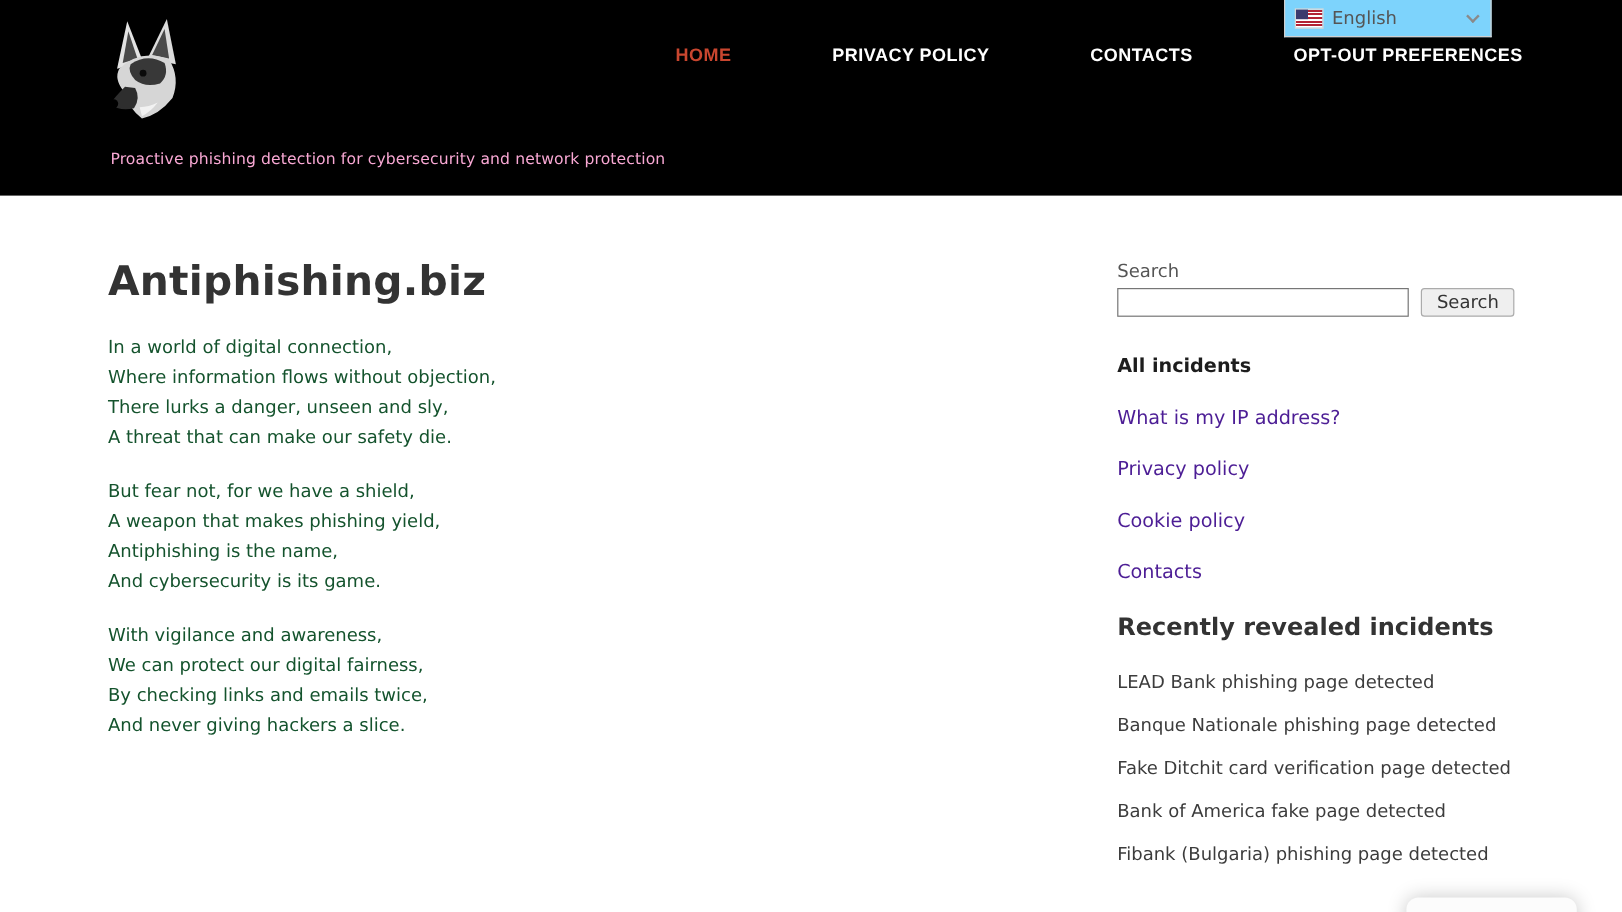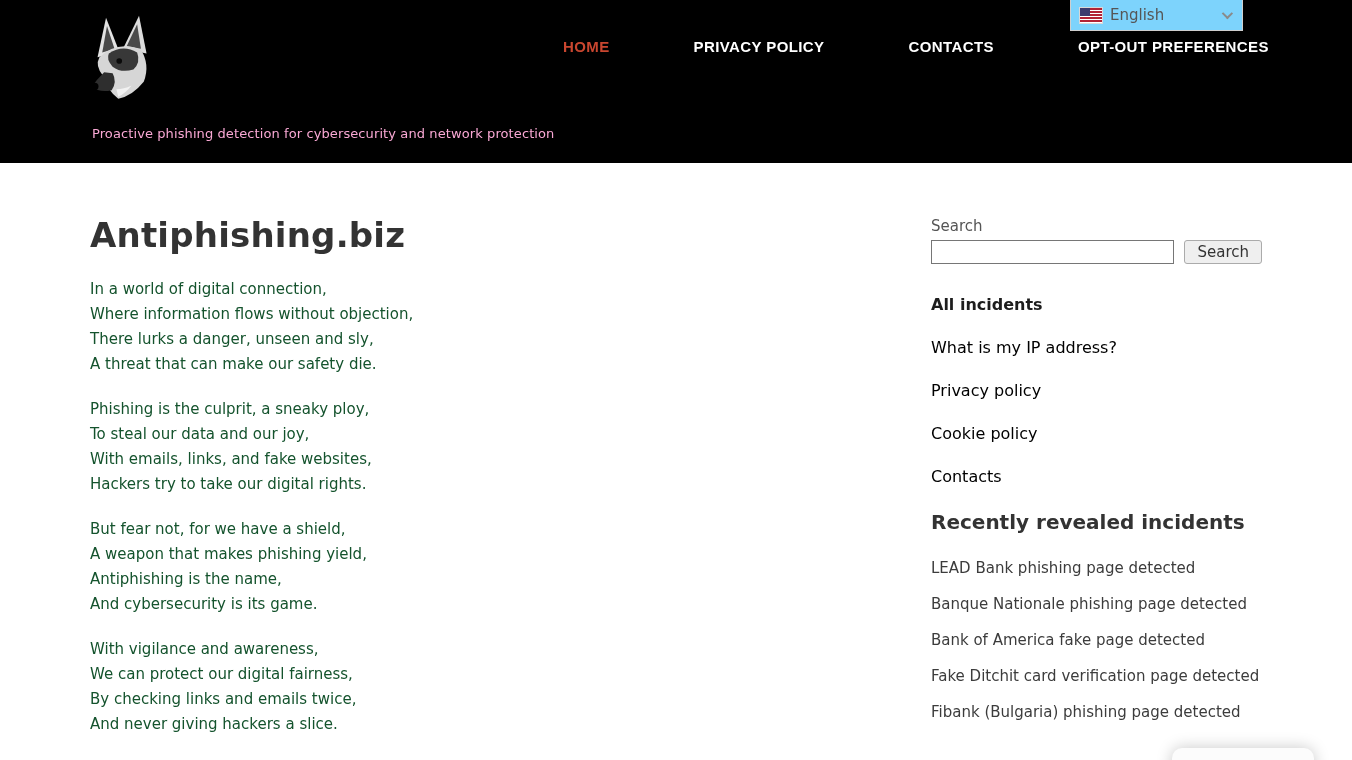--- a/index.html
+++ b/index.html
@@ -66,21 +66,21 @@
     flex:1; height:24px; border:1px solid #767676; background:#fff;
     font-size:14px; padding:0 6px; outline:none; border-radius:0;
   }
   .search-button {
     height:24px; padding:0 12px; font-size:15px; color:#333;
     background:#efefef; border:1px solid #ababab; border-radius:3px; cursor:pointer;
     font-family:"DejaVu Sans","Liberation Sans",sans-serif;
   }
   .side-links { margin-top:31px; }
   .side-links a {
-    display:block; font-size:16px; color:#000000; text-decoration:none;
+    display:block; font-size:16px; color:#4c1d95; text-decoration:none;
     margin-bottom:24px; cursor:pointer;
   }
   .side-links a.strong { font-weight:700; color:#1d1d1d; }
   .recent-heading { font-size:20px; font-weight:700; color:#333; margin:18px 0 24px; }
   .incident-links a {
     display:block; font-size:15px; color:#3c3c3c; text-decoration:none;
     margin-bottom:16px; line-height:20px; cursor:pointer;
   }
 
   
@@ -130,26 +130,20 @@
   <section class="content">
     <h1 class="page-title">Antiphishing.biz</h1>
     <div class="poem">
       <div class="stanza">
         <div>In a world of digital connection,</div>
         <div>Where information flows without objection,</div>
         <div>There lurks a danger, unseen and sly,</div>
         <div>A threat that can make our safety die.</div>
       </div>
       <div class="stanza">
-        <div>Phishing is the culprit, a sneaky ploy,</div>
-        <div>To steal our data and our joy,</div>
-        <div>With emails, links, and fake websites,</div>
-        <div>Hackers try to take our digital rights.</div>
-      </div>
-      <div class="stanza">
         <div>But fear not, for we have a shield,</div>
         <div>A weapon that makes phishing yield,</div>
         <div>Antiphishing is the name,</div>
         <div>And cybersecurity is its game.</div>
       </div>
       <div class="stanza">
         <div>With vigilance and awareness,</div>
         <div>We can protect our digital fairness,</div>
         <div>By checking links and emails twice,</div>
         <div>And never giving hackers a slice.</div>
@@ -169,21 +163,21 @@
       <a>What is my IP address?</a>
       <a>Privacy policy</a>
       <a>Cookie policy</a>
       <a>Contacts</a>
     </div>
 
     <h2 class="recent-heading">Recently revealed incidents</h2>
     <div class="incident-links">
       <a>LEAD Bank phishing page detected</a>
       <a>Banque Nationale phishing page detected</a>
+      <a>Fake Ditchit card verification page detected</a>
       <a>Bank of America fake page detected</a>
-      <a>Fake Ditchit card verification page detected</a>
       <a>Fibank (Bulgaria) phishing page detected</a>
     </div>
   </aside>
 
 </div>
 
 <div class="cookie-widget"></div>
 
 </body></html>

